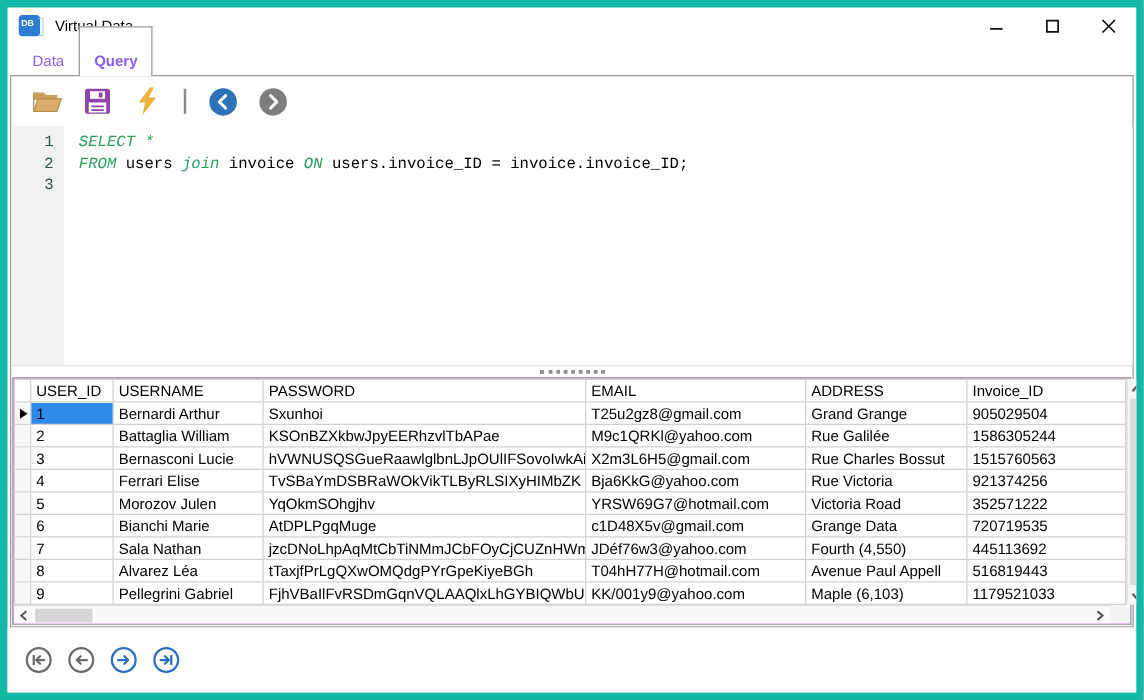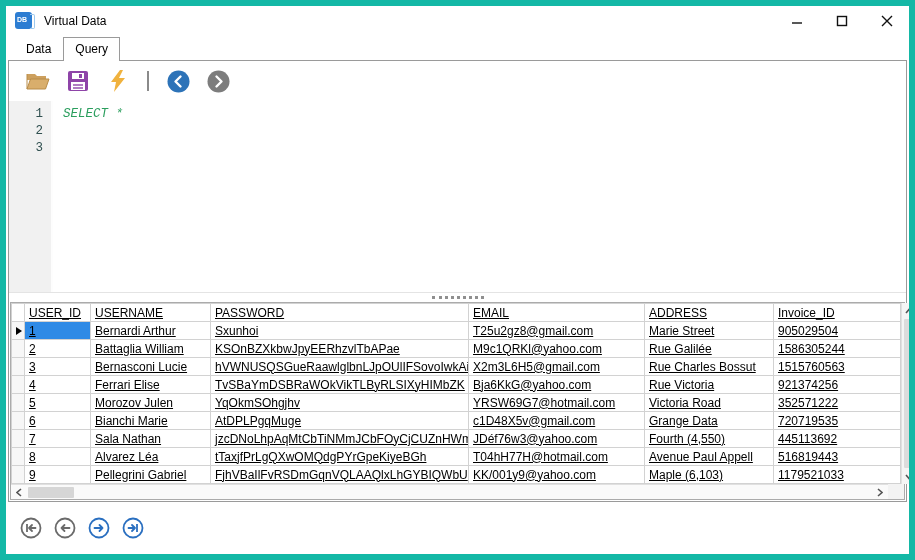--- a/index.html
+++ b/index.html
@@ -17,22 +17,22 @@
   .app-icon { width: 17px; height: 17px; border-radius: 3px; background: #2d7dd2; position: relative; flex: none; }
   .app-icon::before { content: "DB"; position: absolute; left: 2px; top: 4px; font-size: 7px; font-weight: bold; color: #fff; }
   .app-icon::after { content: ""; position: absolute; right: -3px; top: 2px; width: 4px; height: 13px; border: 1px solid #9ec9ee; border-left: none; border-radius: 0 2px 2px 0; }
   .title-text { margin-left: 12px; font-size: 12px; color: #000; }
   .win-controls { margin-left: auto; display: flex; height: 100%; }
   .win-btn { width: 45px; height: 100%; display: flex; align-items: center; justify-content: center; font-size: 13px; color: #111; cursor: default; }
   .win-btn svg { display: block; }
 
   
   .tabstrip { height: 25px; display: flex; align-items: flex-end; padding-left: 8px; flex: none; position: relative; z-index: 2; }
-  .tab { font-size: 12px; padding: 3px 11px 4px 11px; border: 1px solid transparent; border-bottom: none; color: #000000; }
-  .tab.active { background: #fff; border-color: #9a9a9a; margin-bottom: -1px; padding-top: 4px; padding-bottom: 5px; }
+  .tab { font-size: 12px; padding: 3px 11px 4px 11px; border: 1px solid transparent; border-bottom: none; color: #8b5cf6; }
+  .tab.active { background: #fff; border-color: #9a9a9a; margin-bottom: -1px; padding-top: 20px; padding-bottom: 5px; font-weight: bold; }
 
   
   .panel { flex: 1 1 auto; margin: 0 2px; border: 1px solid #9a9a9a; background: #fff; display: flex; flex-direction: column; min-height: 0; }
 
   
   .toolbar { height: 40px; display: flex; align-items: center; padding-left: 16px; gap: 14px; flex: none; }
   .tool { width: 26px; height: 26px; display: flex; align-items: center; justify-content: center; }
   .tool svg { display: block; }
   .tb-sep { width: 2px; height: 20px; background: #8a8a8a; margin: 0 2px; }
 
@@ -42,21 +42,21 @@
   .line-number { width: 42px; text-align: right; padding-right: 8px; color: #305050; flex: none; }
   .code-text { padding-left: 12px; color: #000; }
   .tok-keyword { color: #2a9e5d; font-style: italic; }
   .tok-plain { color: #000; }
 
   
   .splitter { height: 9px; display: flex; align-items: center; justify-content: center; flex: none; }
   .splitter-dots { width: 52px; border-top: 3px dotted #8f8f8f; margin-bottom: 1px; }
 
   
-  .table-block { flex: none; margin: 0 1px 1px 1px; border: 1px solid #ababab; background: #a21caf; text-decoration: underline; }
+  .table-block { flex: none; margin: 0 1px 1px 1px; border: 1px solid #ababab; background: #a21caf; }
   .grid-top { display: flex; }
   table.grid { border-collapse: collapse; table-layout: fixed; width: 889px; background: #fff; font-size: 12px; }
   table.grid th, table.grid td {
     border: 1px solid #d2d2d2; height: 18px; padding: 0 4px;
     overflow: hidden; white-space: nowrap; font-weight: normal; text-align: left; color: #000;
   }
   table.grid th { background: #fff; }
   td.rowhdr, th.rowhdr { background: #f7f7f7; padding: 0; }
   td.align-right { text-align: right; }
   td.selected { background: #2e8ae6; color: #fff; border: 1px dotted #1a1a1a; }
@@ -147,21 +147,21 @@
         <svg width="23" height="23" viewBox="0 0 23 23">
           <circle cx="11.5" cy="11.5" r="11" fill="#7d7d7d"></circle>
           <path d="M9.5 6.5 L14.5 11.5 L9.5 16.5" stroke="#fff" stroke-width="2.4" fill="none" stroke-linecap="round" stroke-linejoin="round"></path>
         </svg>
       </div>
     </div>
 
     <div class="editor">
       <div>
           <div class="code-line"><span class="line-number">1</span><span class="code-text"><span class="tok-keyword">SELECT *</span></span></div>
-          <div class="code-line"><span class="line-number">2</span></div>
+          <div class="code-line"><span class="line-number">2</span><span class="code-text"><span class="tok-keyword">FROM</span><span class="tok-plain"> users </span><span class="tok-keyword">join</span><span class="tok-plain"> invoice </span><span class="tok-keyword">ON</span><span class="tok-plain"> users.invoice_ID = invoice.invoice_ID;</span></span></div>
           <div class="code-line"><span class="line-number">3</span><span class="code-text"></span></div>
         </div>
     </div>
 
     <div class="splitter">
       <div class="splitter-dots"></div>
     </div>
 
     <div class="table-block">
       <div class="grid-top">
@@ -188,21 +188,21 @@
             </thead>
           <tbody>
               <tr>
                 <td class="rowhdr">
                   <span class="row-pointer"></span>
                 </td>
                 <td class="align-right selected">1</td>
                 <td>Bernardi Arthur</td>
                 <td>Sxunhoi</td>
                 <td>T25u2gz8@gmail.com</td>
-                <td>Marie Street</td>
+                <td>Grand Grange</td>
                 <td class="align-right">905029504</td>
               </tr>
               <tr>
                 <td class="rowhdr"></td>
                 <td class="align-right">2</td>
                 <td>Battaglia William</td>
                 <td>KSOnBZXkbwJpyEERhzvlTbAPae</td>
                 <td>M9c1QRKl@yahoo.com</td>
                 <td>Rue Galilée</td>
                 <td class="align-right">1586305244</td>

